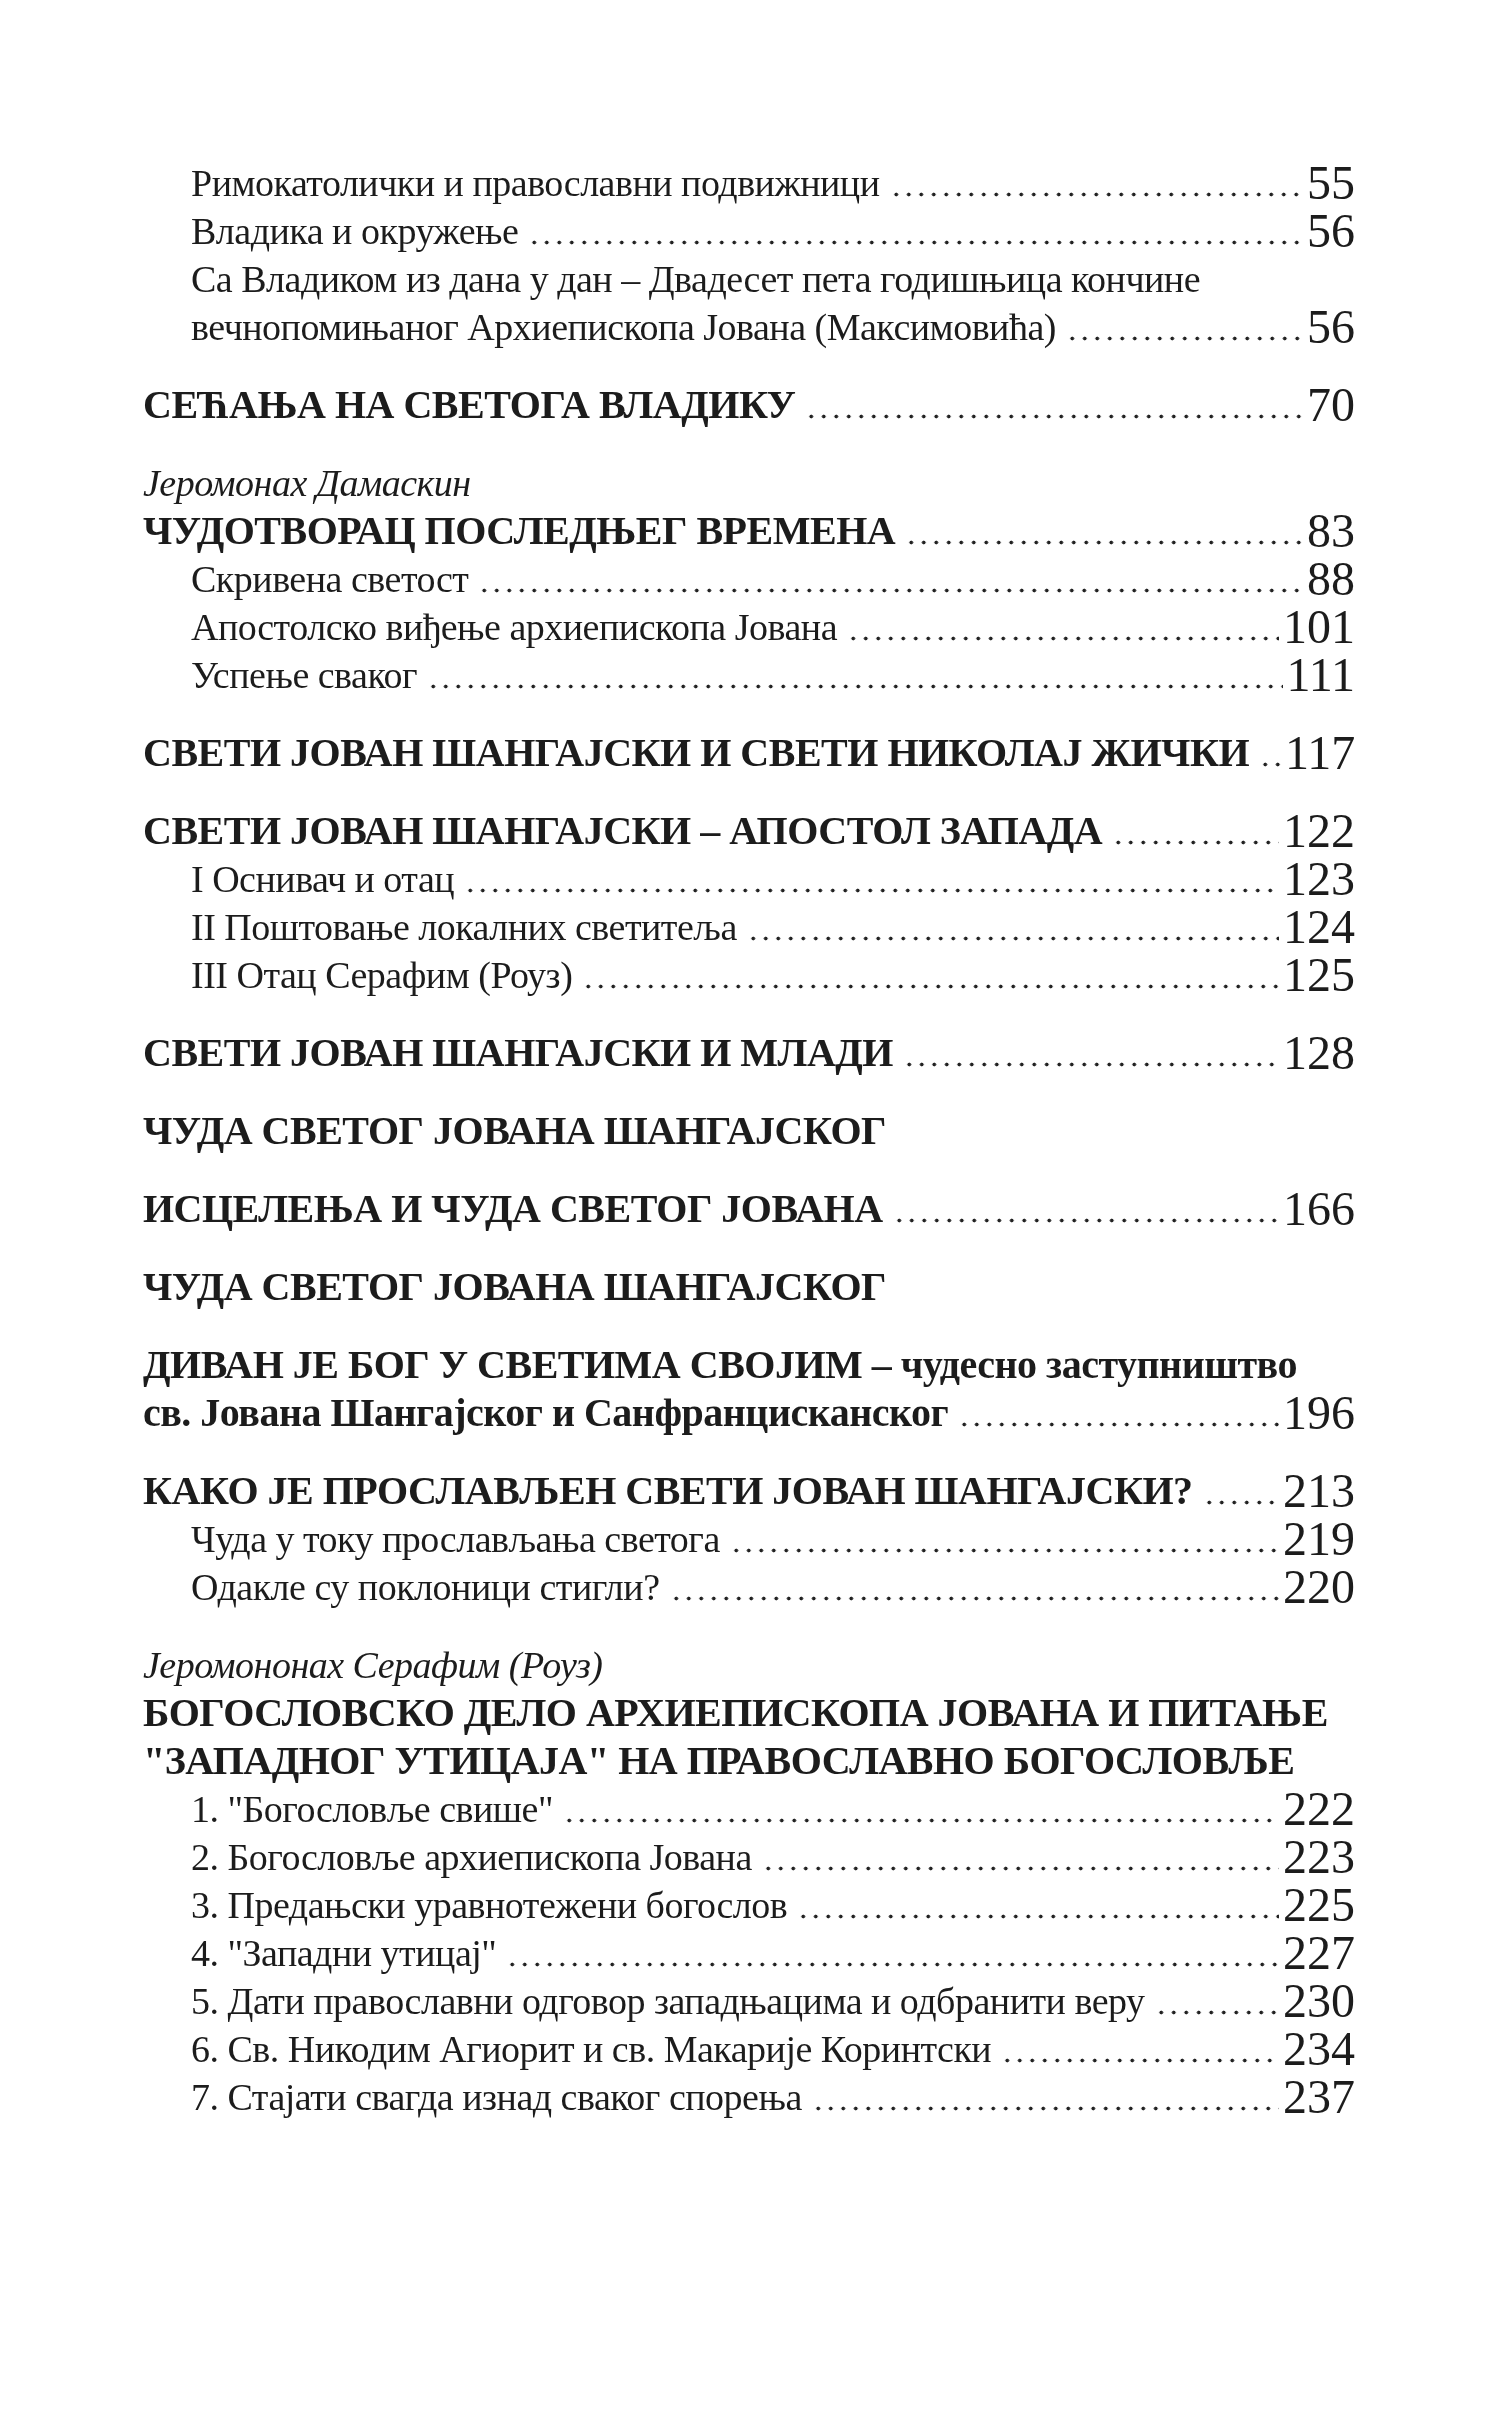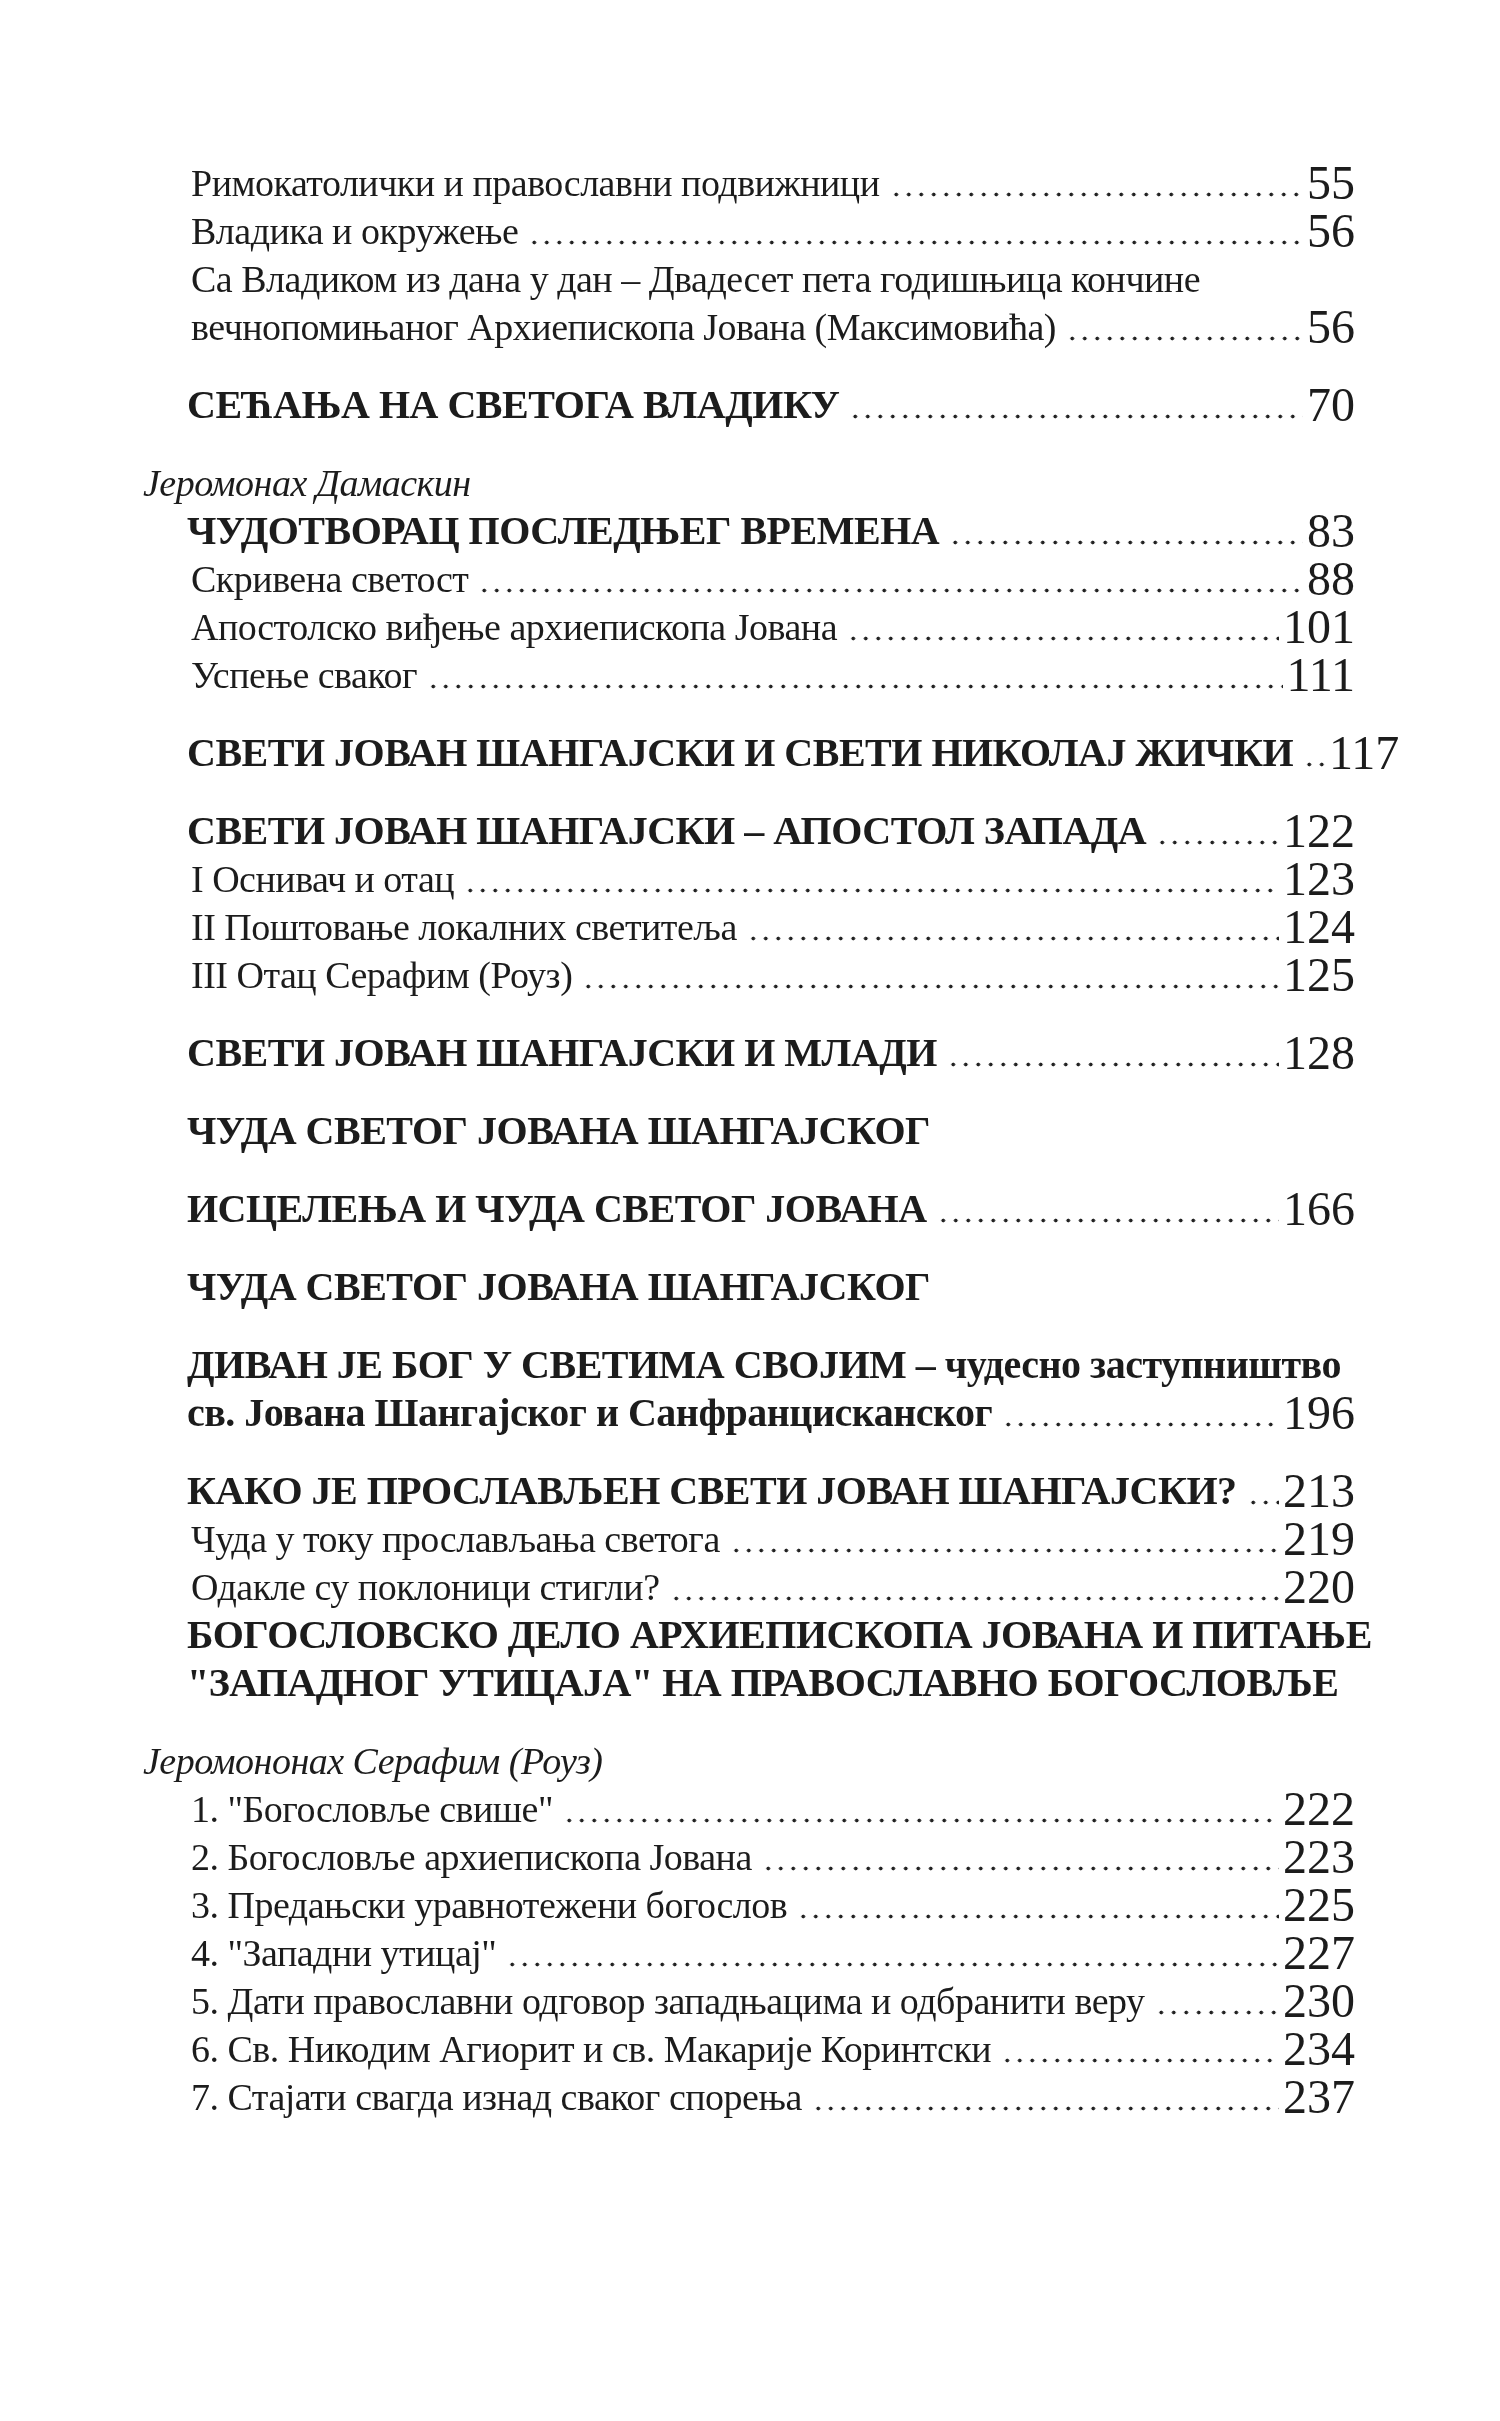--- a/index.html
+++ b/index.html
@@ -21,21 +21,21 @@
     left: 143px;
     top: 159px;
     width: 1212px;
     font-size: 38px;
     line-height: 48px;
     letter-spacing: -0.5px;
   }
   .entry { margin: 0; }
   .entry.gap { margin-top: 30px; }
   .entry.sub { padding-left: 48px; }
-  .entry.heading { font-weight: bold; font-size: 40px; margin-left: 44px; }
+  .entry.heading { font-weight: bold; font-size: 40px; }
   .entry.author { font-style: italic; }
   .toc-line { white-space: nowrap; }
   .toc-line.with-page {
     display: flex;
     align-items: flex-end;
     text-align: center;
   }
   .toc-text { white-space: nowrap; }
   .dot-leader {
     flex: 1 1 auto;
@@ -197,26 +197,26 @@
           <span class="page-number">219</span>
         </div>
       </div>
       <div class="entry sub">
         <div class="toc-line with-page">
           <span class="toc-text">Одакле су поклоници стигли?</span>
           <span class="dot-leader"></span>
           <span class="page-number">220</span>
         </div>
       </div>
+      <div class="entry author gap">
+        <div class="toc-line"><span class="toc-text">Јеромононах Серафим (Роуз)</span></div>
+      </div>
       <div class="entry heading">
         <div class="toc-line"><span class="toc-text">БОГОСЛОВСКО ДЕЛО АРХИЕПИСКОПА ЈОВАНА И ПИТАЊЕ</span></div>
         <div class="toc-line"><span class="toc-text">"ЗАПАДНОГ УТИЦАЈА" НА ПРАВОСЛАВНО БОГОСЛОВЉЕ</span></div>
-      </div>
-      <div class="entry author gap">
-        <div class="toc-line"><span class="toc-text">Јеромононах Серафим (Роуз)</span></div>
       </div>
       <div class="entry sub">
         <div class="toc-line with-page">
           <span class="toc-text">1. "Богословље свише"</span>
           <span class="dot-leader"></span>
           <span class="page-number">222</span>
         </div>
       </div>
       <div class="entry sub">
         <div class="toc-line with-page">

